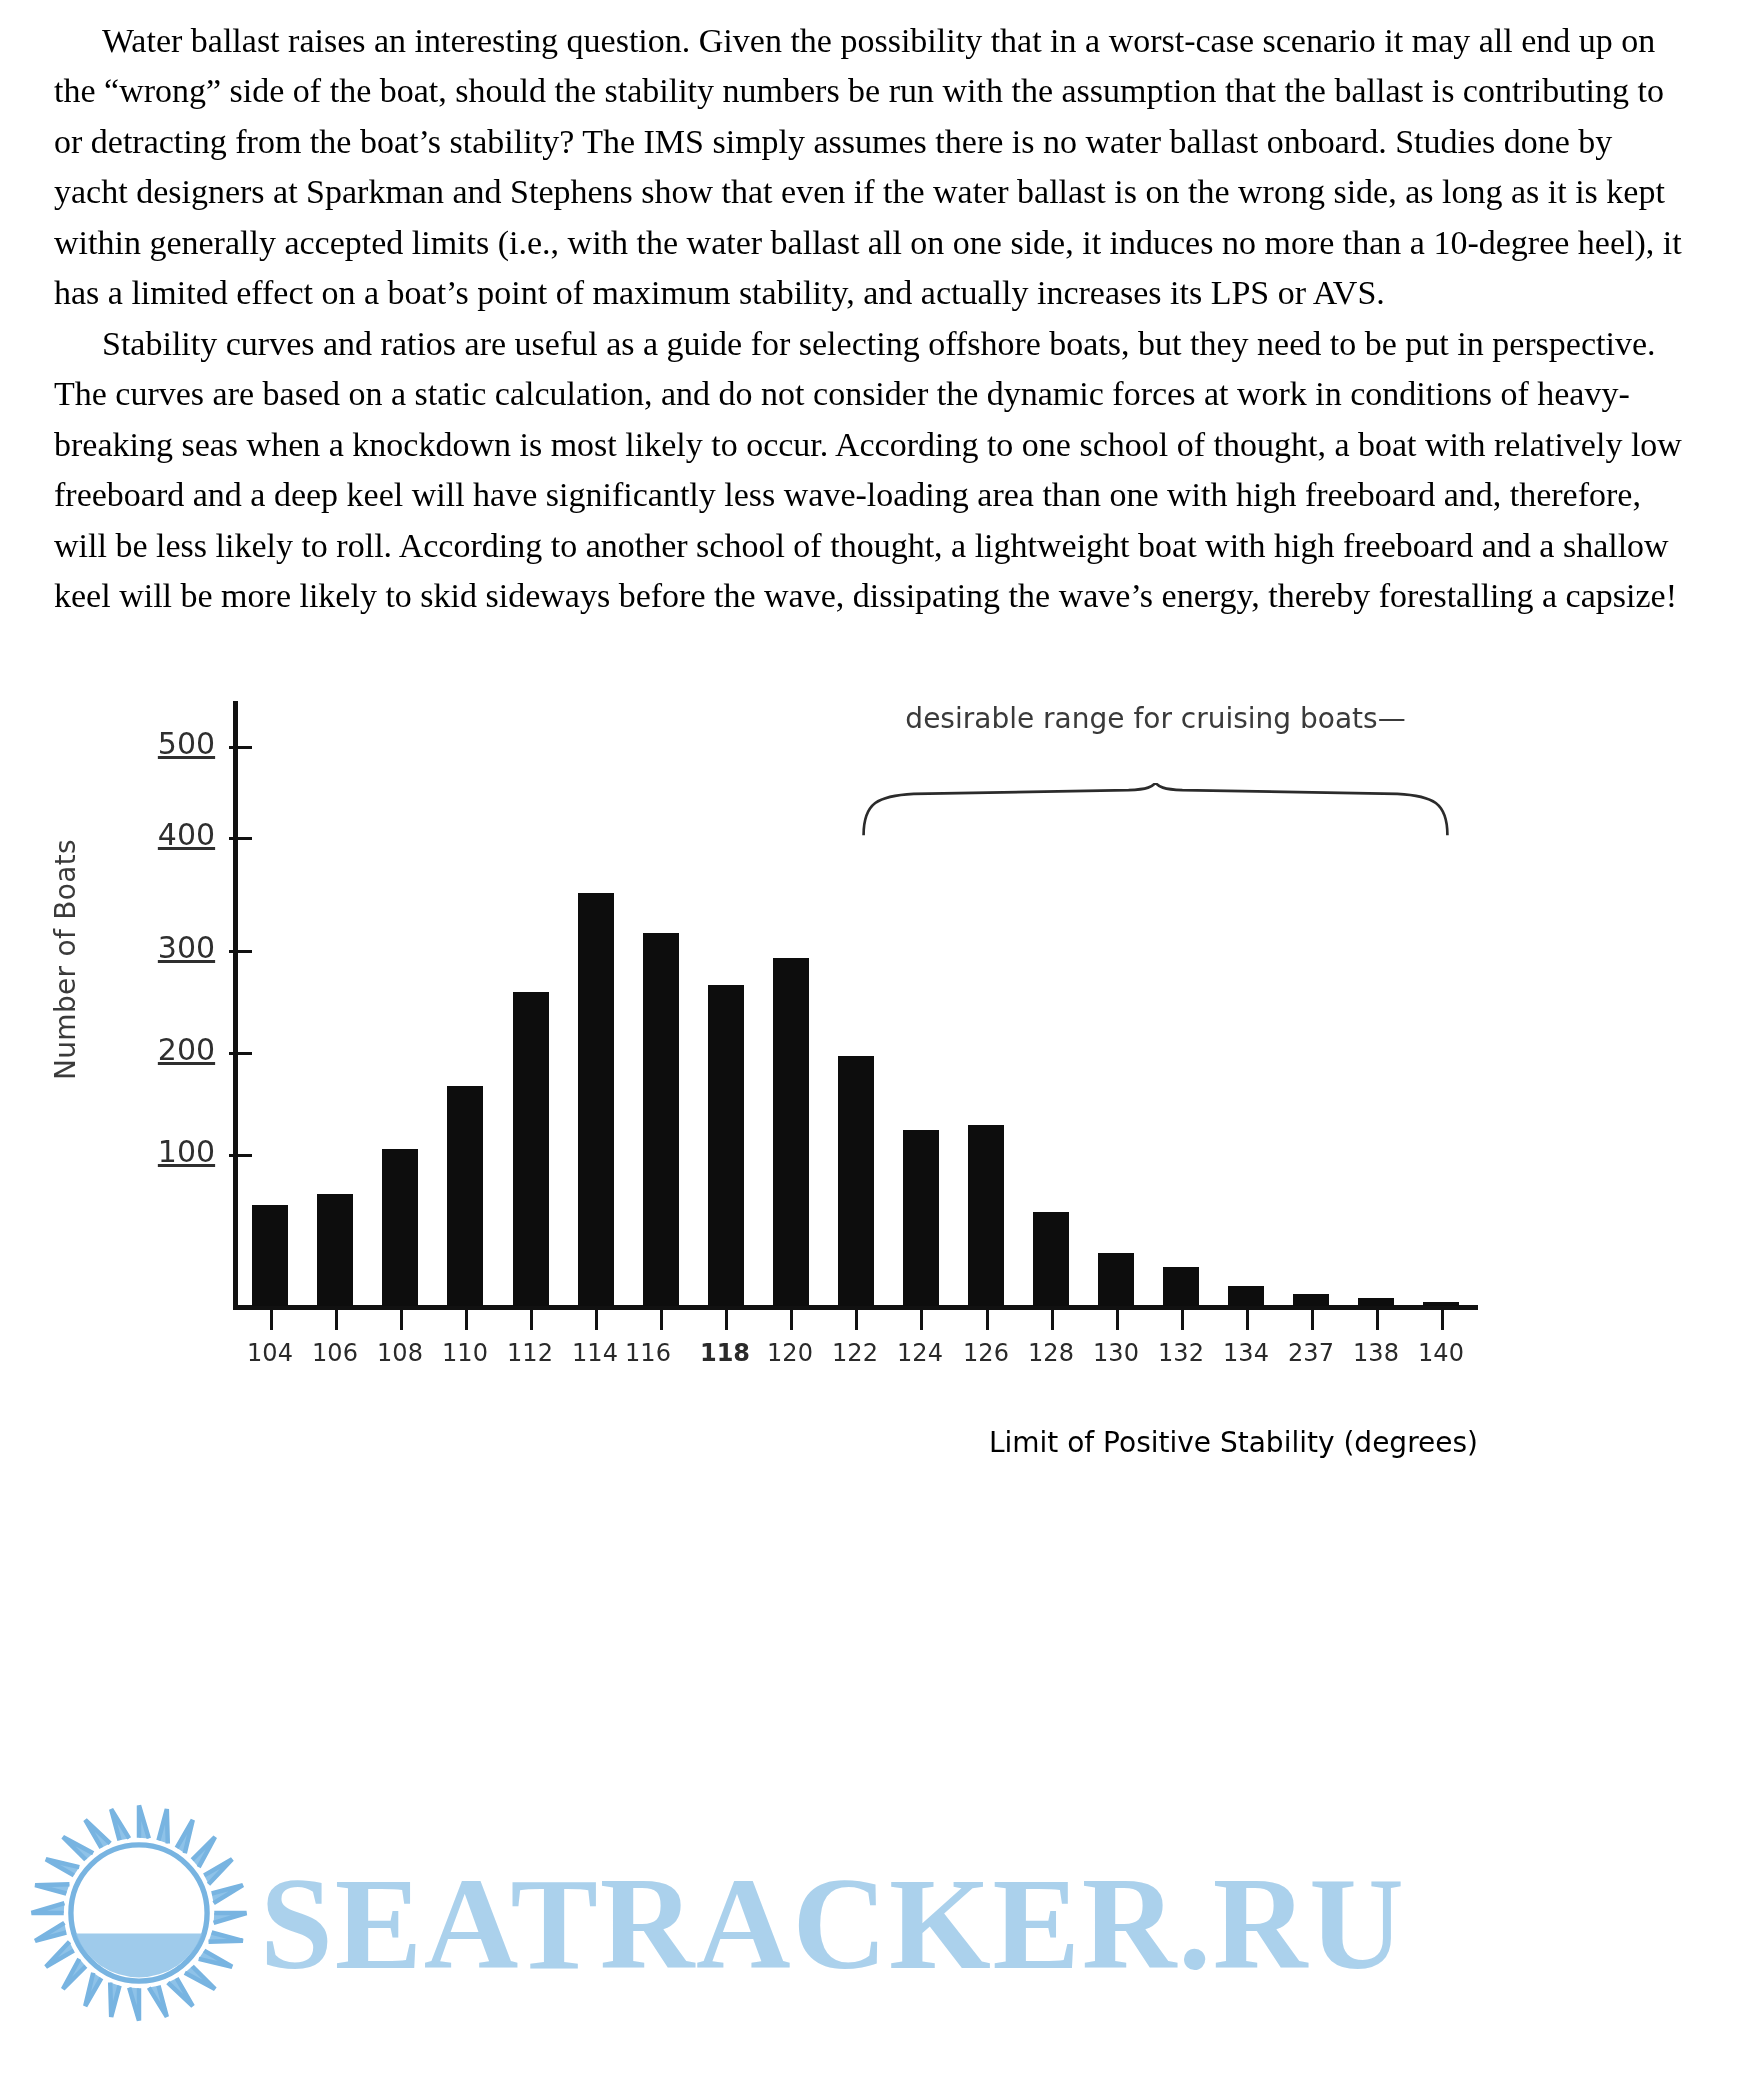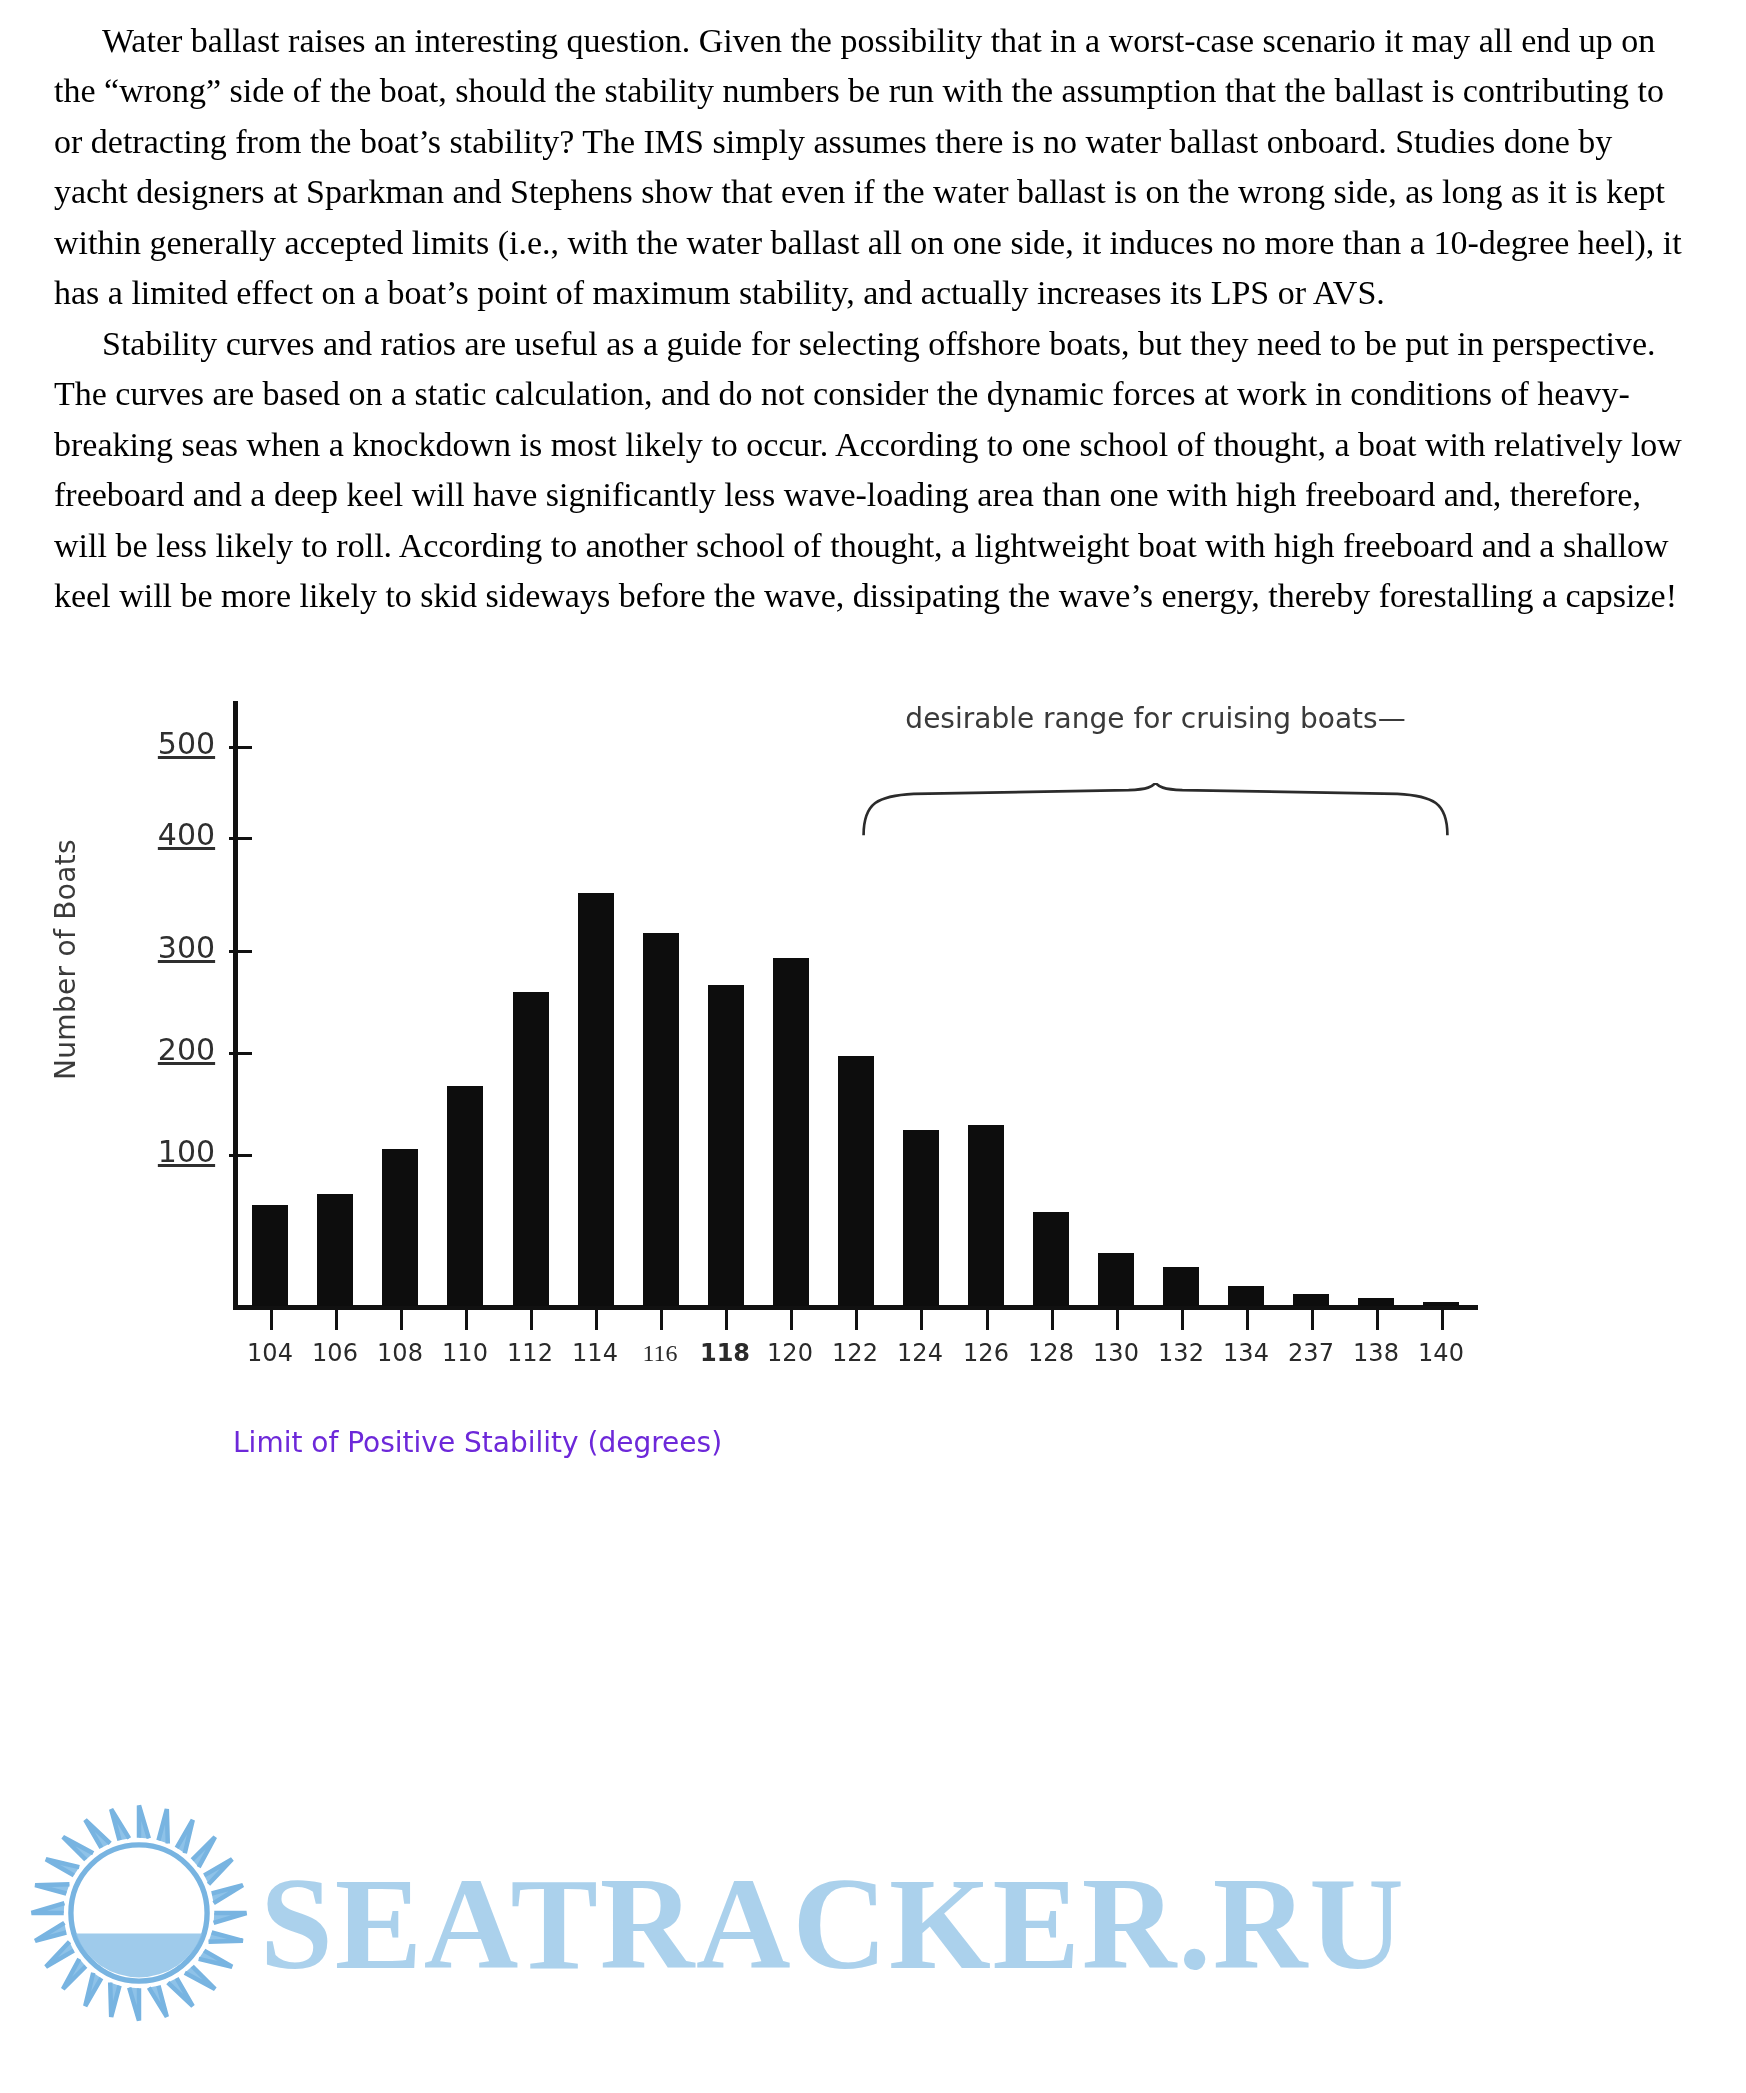--- a/index.html
+++ b/index.html
@@ -63,24 +63,24 @@
     font-size: 28px;
     color: #3a3a3a;
     letter-spacing: 0.3px;
   }
 
   .xlabel {
     position: absolute;
     left: 179px;
     top: 752px;
     width: 1245px;
-    text-align: left;
+    text-align: right;
     font-family: "DejaVu Sans", sans-serif;
     font-size: 28px;
-    color: #6d28d9;
+    color: #000000;
   }
 
   
   .y-axis {
     position: absolute;
     left: 0;
     top: 0;
     width: 4.5px;
     height: 609px;
     background: #111;
@@ -264,21 +264,21 @@
           <div class="xtick-label" style="left: 102px;">106</div>
           <div class="xtick" style="left: 167px;"></div>
           <div class="xtick-label" style="left: 167px;">108</div>
           <div class="xtick" style="left: 232px;"></div>
           <div class="xtick-label" style="left: 232px;">110</div>
           <div class="xtick" style="left: 297px;"></div>
           <div class="xtick-label" style="left: 297px;">112</div>
           <div class="xtick" style="left: 362px;"></div>
           <div class="xtick-label" style="left: 362px;">114</div>
           <div class="xtick" style="left: 427px;"></div>
-          <div class="xtick-label" style="left: 427px; font-family: Liberation Serif, serif;">116</div>
+          <div class="xtick-label" style="left: 415px;">116</div>
           <div class="xtick" style="left: 492px;"></div>
           <div class="xtick-label" style="left: 492px; font-weight: bold;">118</div>
           <div class="xtick" style="left: 557px;"></div>
           <div class="xtick-label" style="left: 557px;">120</div>
           <div class="xtick" style="left: 622px;"></div>
           <div class="xtick-label" style="left: 622px;">122</div>
           <div class="xtick" style="left: 687px;"></div>
           <div class="xtick-label" style="left: 687px;">124</div>
           <div class="xtick" style="left: 753px;"></div>
           <div class="xtick-label" style="left: 753px;">126</div>

